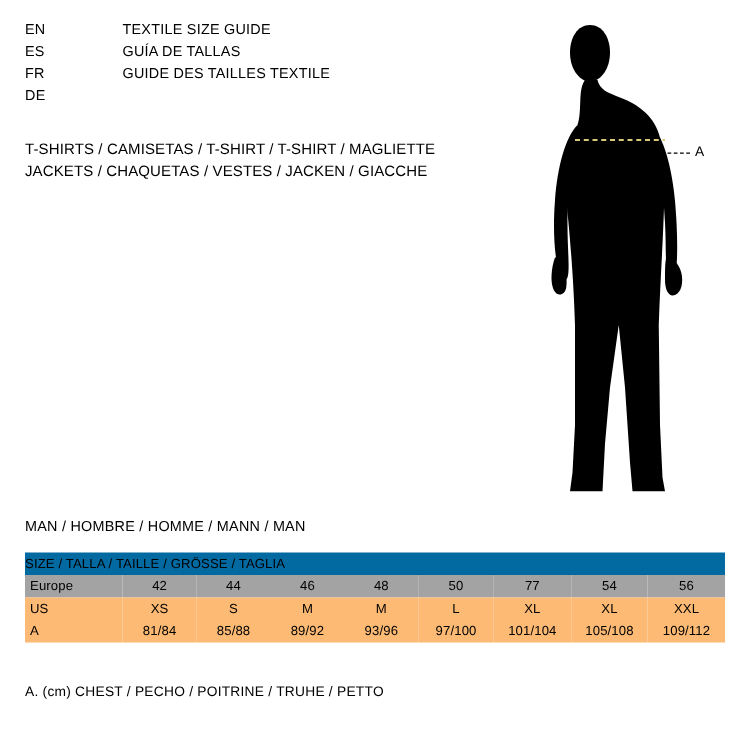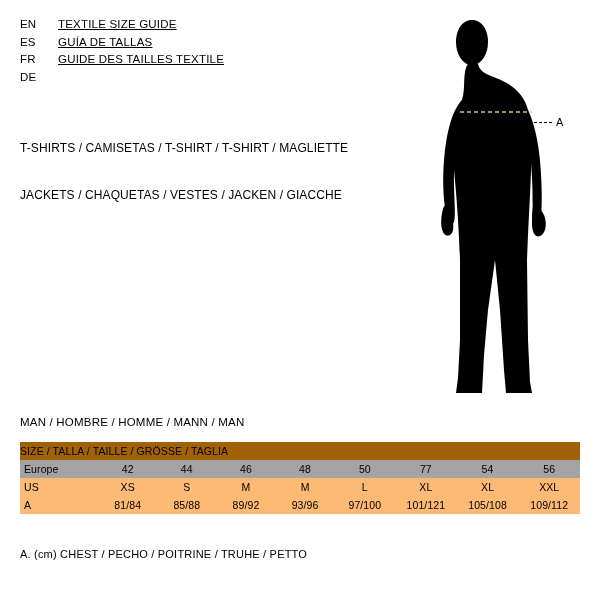--- a/index.html
+++ b/index.html
@@ -28,46 +28,45 @@
     left: 20px;
     top: 16px;
     width: 330px;
   }
   .lang-row {
     display: flex;
     align-items: baseline;
     font-size: 11.5px;
     line-height: 17.5px;
     letter-spacing: 0.2px;
+    gap: 40px;
   }
   .lang-code {
     width: 38px;
     flex: 0 0 38px;
     font-size: 11.5px;
   }
   .lang-text {
     flex: 1 1 auto;
     font-size: 11.5px;
     white-space: nowrap;
-    text-decoration: underline;
   }
 
   
   .garments {
     position: absolute;
     left: 20px;
     top: 110px;
     width: 400px;
   }
   .garment-line {
     font-size: 12px;
     line-height: 18px;
     letter-spacing: 0.1px;
     white-space: nowrap;
-    margin-top: 29px;
   }
 
   
   .figure-wrap {
     position: absolute;
     left: 400px;
     top: 10px;
     width: 200px;
     height: 400px;
   }
@@ -107,21 +106,21 @@
     font-size: 10.5px;
     letter-spacing: 0.1px;
   }
   table.size-table td {
     padding: 0;
     height: 18px;
     vertical-align: middle;
     font-weight: normal;
   }
   .row-head td {
-    background: #a16207;
+    background: #0369a1;
     padding-left: 4px;
     font-size: 10.5px;
     height: 19px;
   }
   .row-alt td {
     background: #a3a3a3;
   }
   .row-plain td {
     background: #fdba74;
   }
@@ -235,21 +234,21 @@
         <td class="cell-val">XL</td>
         <td class="cell-val">XXL</td>
       </tr>
       <tr class="row-plain">
         <td class="cell-label">A</td>
         <td class="cell-val">81/84</td>
         <td class="cell-val">85/88</td>
         <td class="cell-val">89/92</td>
         <td class="cell-val">93/96</td>
         <td class="cell-val">97/100</td>
-        <td class="cell-val">101/121</td>
+        <td class="cell-val">101/104</td>
         <td class="cell-val">105/108</td>
         <td class="cell-val">109/112</td>
       </tr>
     </tbody>
   </table>
 
   <div class="footnote">A. (cm) CHEST / PECHO / POITRINE / TRUHE / PETTO</div>
 
 </div>
 

